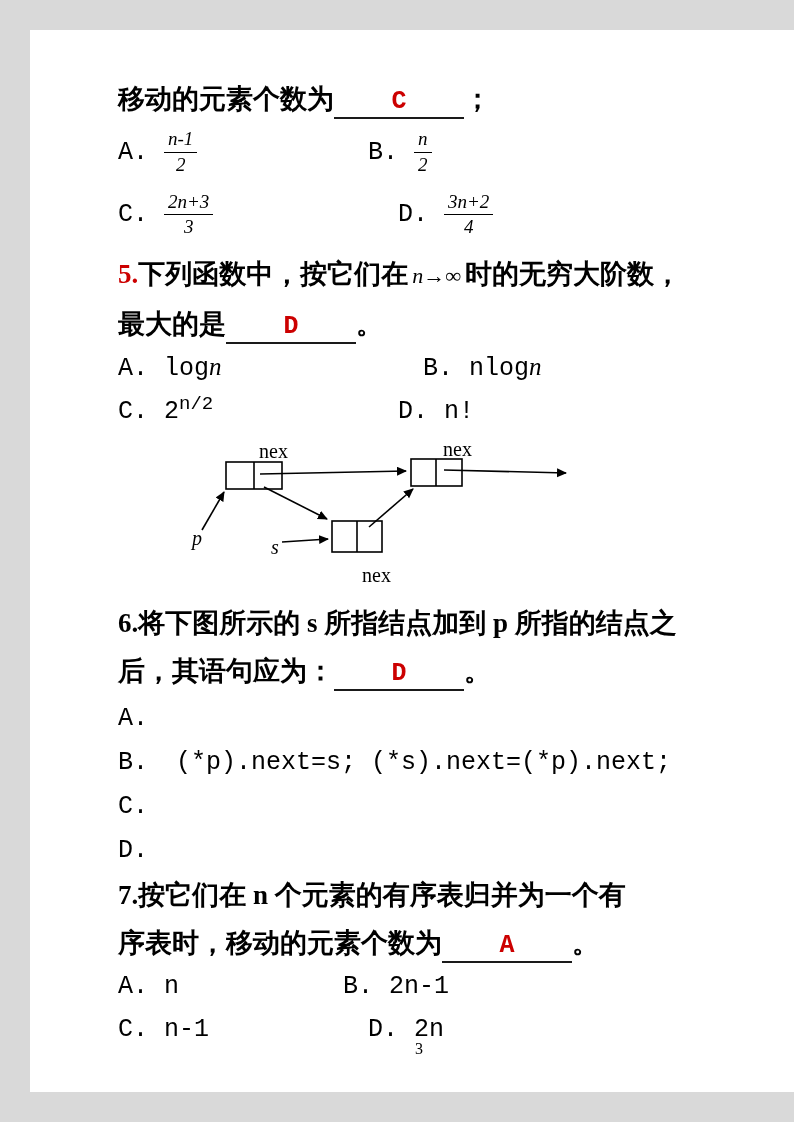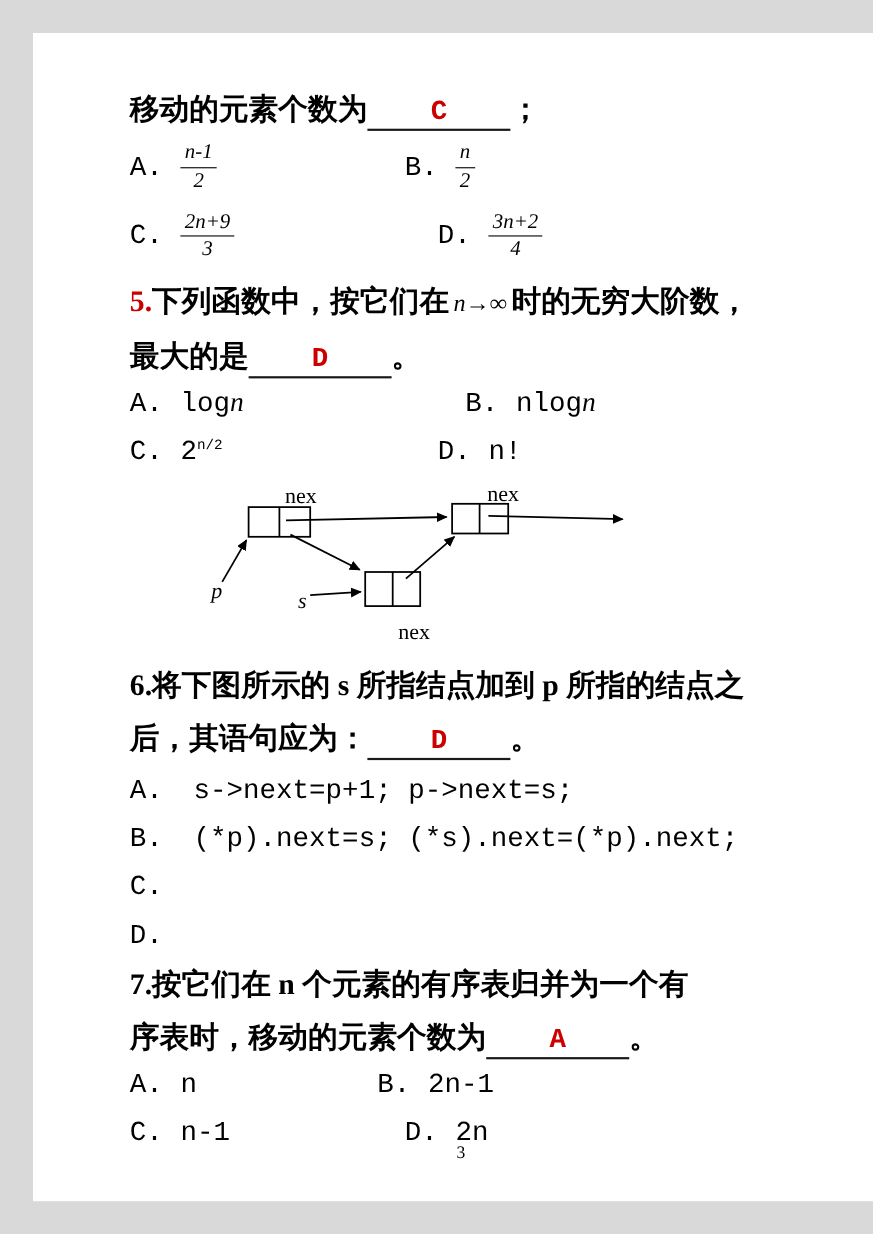--- a/index.html
+++ b/index.html
@@ -28,21 +28,21 @@
   .opt .optlabel { margin-right:16px; }
   .w225{ width:225px; } .w250{ width:250px; } .w280{ width:280px; } .w305{ width:305px; }
   .frac {
     display:inline-flex; flex-direction:column; align-items:center;
     font-family:"Liberation Serif", serif; font-style:italic;
     font-size:19px; line-height:1.2;
   }
   .frac .num { border-bottom:1.5px solid #000; padding:0 4px 1px 4px; }
   .frac .den { padding-top:1px; }
   .var { font-family:"Liberation Serif", serif; font-style:italic; }
-  sup.exp { font-size:13px; line-height:0;margin-top:24px; }
+  sup.exp { font-size:19px; line-height:0;margin-top:24px; }
   .mathi { font-style:italic; font-weight:normal; font-size:22px; font-family:"Liberation Serif", serif; padding:0 4px; }
   .codeline { display:flex; font-family:"Liberation Mono", monospace; font-size:25px; line-height:42px; margin:0 0 2px 0; font-weight:normal; }
   .codeline .optlabel { width:58px; flex:0 0 58px; }
   .diagram { margin:16px 0 4px 58px; }
   .diagram text { font-family:"Liberation Serif", serif; font-size:20px; fill:#000; }
   .page-number { position:absolute; left:0; right:0; bottom:34px; text-align:center; font-size:16px; font-family:"Liberation Serif", serif; }
 </style>
 </head>
 <body>
 
@@ -65,21 +65,21 @@
             <span class="num">n</span>
             <span class="den">2</span>
           </span>
       </span>
     </div>
 
     <div class="optrow">
       <span class="opt w280">
         <span class="optlabel">C.</span>
         <span class="frac">
-            <span class="num">2n+9</span>
+            <span class="num">2n+3</span>
             <span class="den">3</span>
           </span>
       </span>
       <span class="opt">
         <span class="optlabel">D.</span>
         <span class="frac">
             <span class="num">3n+2</span>
             <span class="den">4</span>
           </span>
       </span>
@@ -134,21 +134,20 @@
         <text x="95" y="112" font-style="italic">s</text>
         <text x="186" y="140">nex</text>
       </svg>
     </div>
 
     <p class="cn stem"><span>6.</span><span>将下图所示的 s 所指结点加到 p 所指的结点之</span></p>
     <p class="cn stem"><span>后，其语句应为：</span><span class="blank red">D</span><span>。</span></p>
 
     <p class="codeline">
         <span class="optlabel">A.</span>
-        <span>s-&gt;next=p+1; p-&gt;next=s;</span>
       </p>
     <p class="codeline">
         <span class="optlabel">B.</span>
         <span>(*p).next=s; (*s).next=(*p).next;</span>
       </p>
     <p class="codeline">
         <span class="optlabel">C.</span>
       </p>
     <p class="codeline">
         <span class="optlabel">D.</span>

